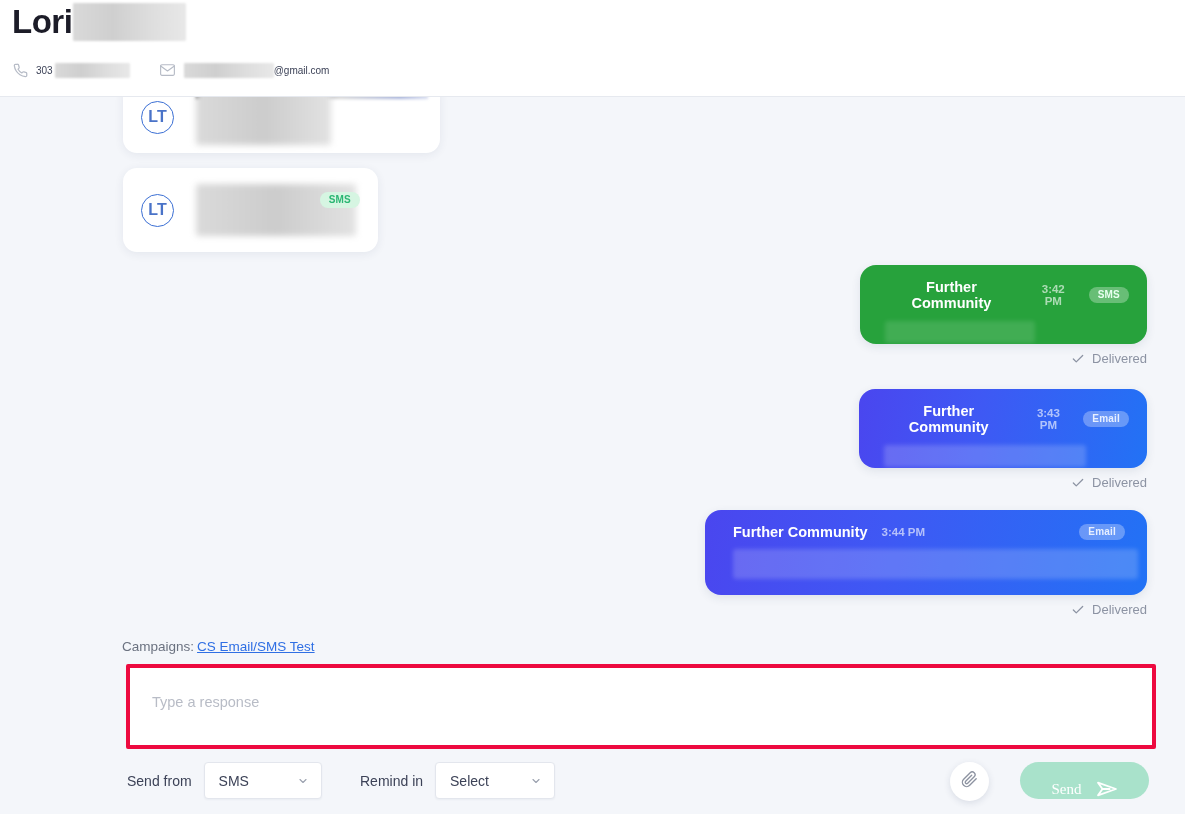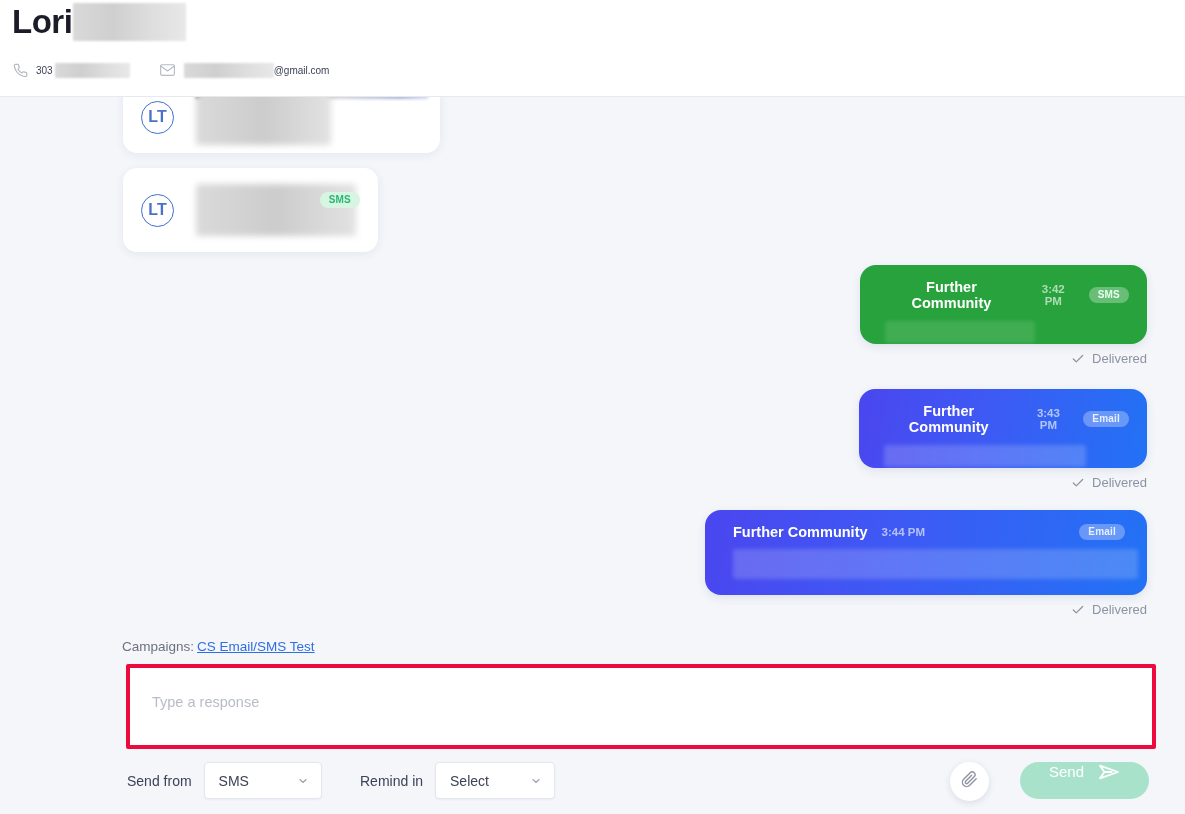--- a/index.html
+++ b/index.html
@@ -228,24 +228,24 @@
     cursor: pointer;
     color: #8d93a1;
   }
   .send-btn {
     position: absolute;
     left: 1020px; top: 4px;
     width: 129px; height: 37px;
     border-radius: 19px;
     background: #a9e2cb;
     border: 0;
-    display: flex; align-items: flex-start; justify-content: center;
+    display: flex; align-items: flex-end; justify-content: center;
     color: #ffffff;
     font-size: 15px;
-    font-family: Liberation Sans, sans-serif;
+    font-family: Liberation Serif, serif;
     cursor: default;
   }
   .send-btn .send-arrow { margin-left: 14px; display: inline-flex; }
 </style>
 </head>
 <body>
 
 <div class="contact-header">
 
   <div class="contact-name-row">

